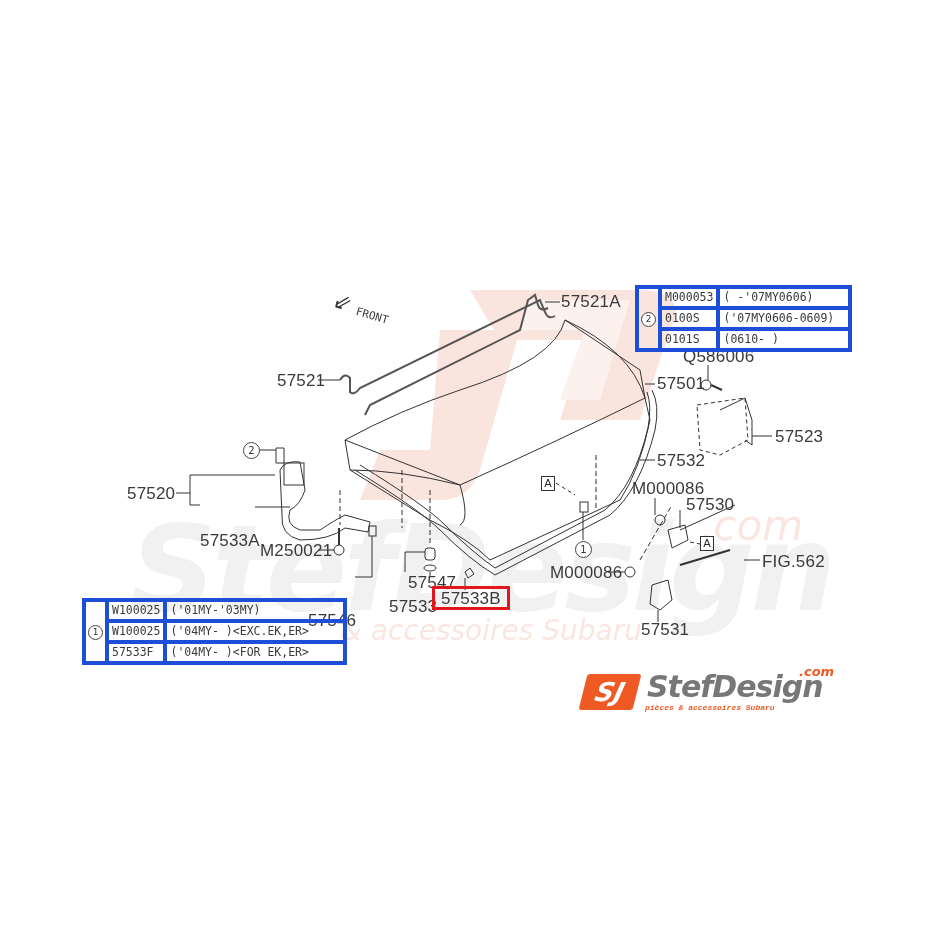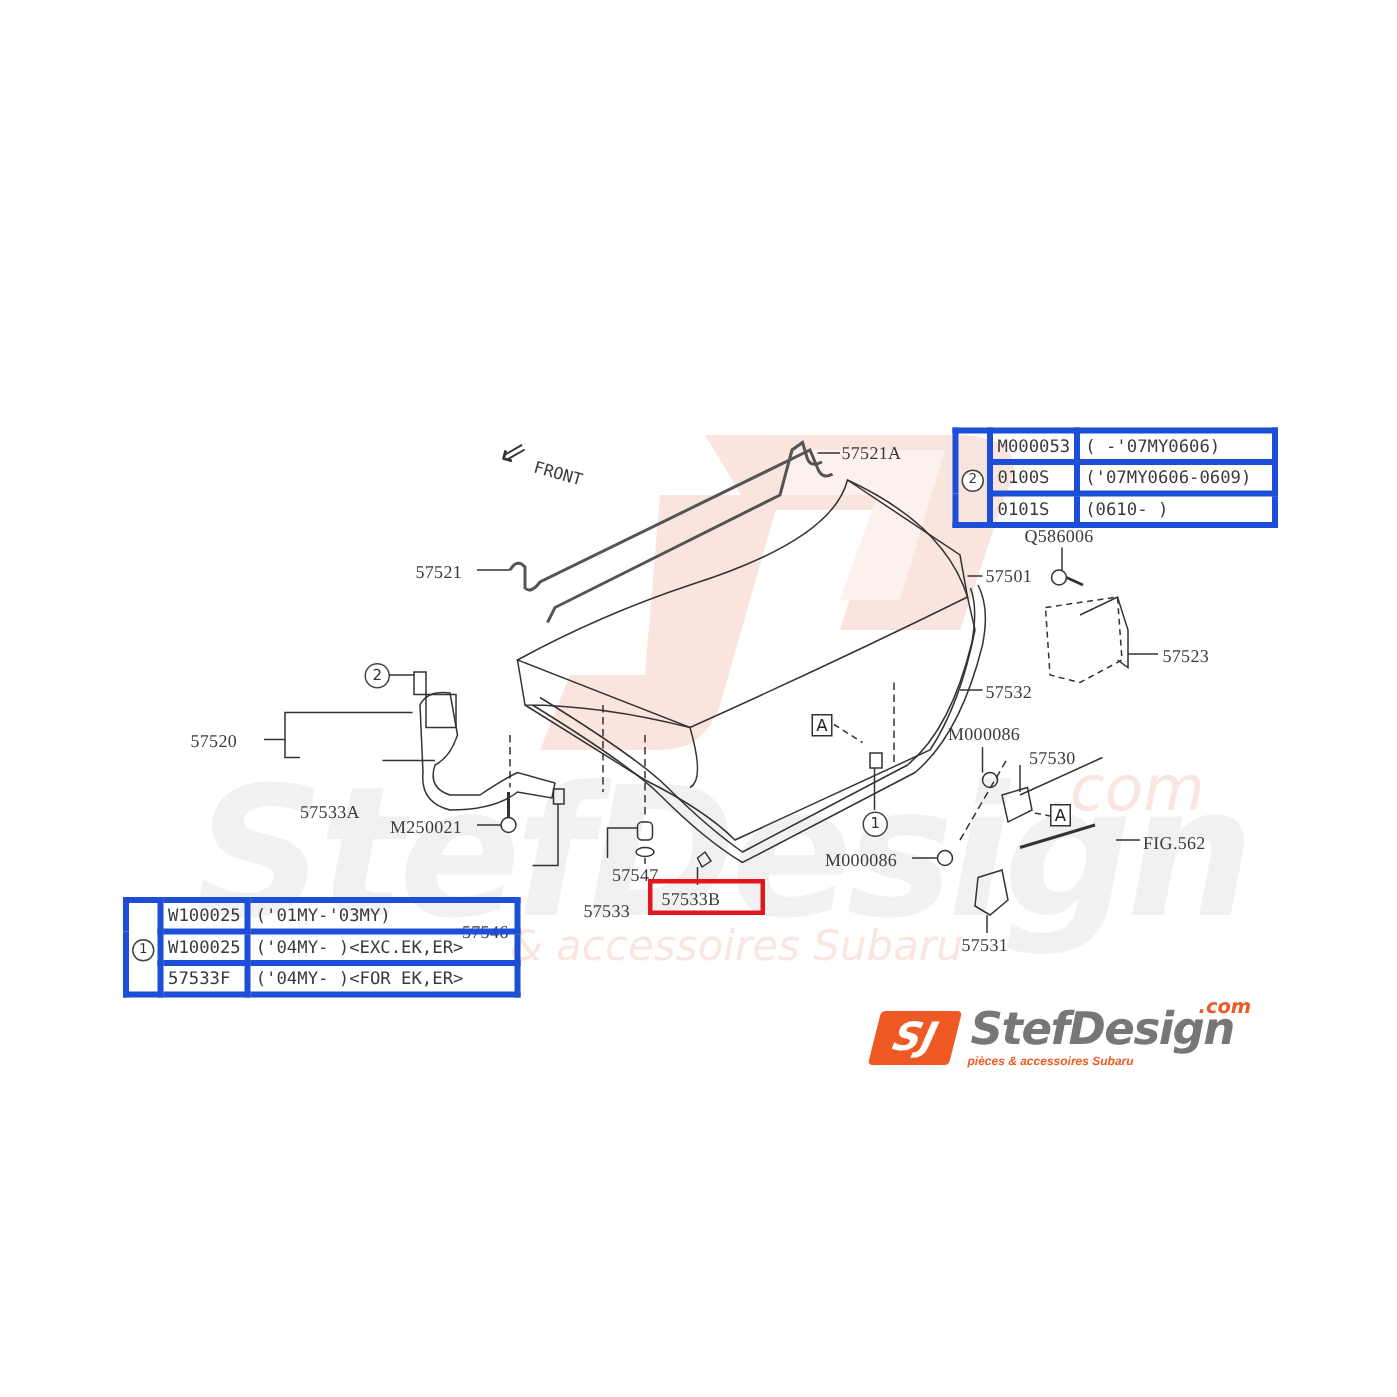--- a/index.html
+++ b/index.html
@@ -1,18 +1,18 @@
 <!DOCTYPE html>
 <html><head>
 <meta charset="utf-8">
 <style>
   html, body { margin:0; padding:0; background:#ffffff; }
   body { width:931px; height:931px; position:relative; overflow:hidden; font-family:"DejaVu Sans Mono", monospace; }
   #canvas { position:absolute; left:0; top:0; width:931px; height:931px; }
-  .lbl { position:absolute; font-family:Liberation Serif, serif; font-size:12px; color:#3a3a3a; white-space:nowrap; line-height:14px; letter-spacing:0.2px; }
+  .lbl { position:absolute; font-family:Liberation Sans, sans-serif; font-size:17px; color:#3a3a3a; white-space:nowrap; line-height:14px; letter-spacing:0.2px; }
   .front { position:absolute; font-family:"DejaVu Sans Mono", monospace; font-size:11px; color:#3a3a3a; transform:rotate(16deg); transform-origin:left top; }
   .boxA { position:absolute; width:12px; height:13px; border:1px solid #333; font-size:11px; line-height:13px; text-align:center; color:#222; background:#fff; font-family:"DejaVu Sans", sans-serif; }
   .circ { position:absolute; width:15px; height:15px; border:1px solid #444; border-radius:50%; font-size:10px; line-height:15px; text-align:center; color:#333; background:#fff; font-family:"DejaVu Sans", sans-serif; }
   table.ref { position:absolute; border-collapse:collapse; font-family:"DejaVu Sans Mono", monospace; font-size:11.5px; color:#3a3a3a; }
   table.ref td { border:4px solid #1d4ed8; padding:0 3px; height:17px; line-height:17px; white-space:nowrap; }
   table.ref td.num { text-align:center; padding:0 2px; }
   .hl { position:absolute; border:3px solid #e3161e; }
   .logo { position:absolute; }
 </style>
 </head>
@@ -175,14 +175,14 @@
     <td>57533F</td>
     <td>('04MY-      )&lt;FOR EK,ER&gt;</td>
   </tr>
 </tbody>
   </table>
 
 <div class="logo" style="left:583px;top:670px;width:265px;height:48px;">
   <div style="position:absolute;left:0;top:4px;width:54px;height:36px;background:#ef5a24;transform:skewX(-14deg);border-radius:3px;color:#fff;font-family:'DejaVu Sans',sans-serif;font-weight:bold;font-style:italic;font-size:26px;line-height:36px;text-align:center;">SJ</div>
   <div style="position:absolute;left:64px;top:0px;font-family:'DejaVu Sans',sans-serif;font-weight:bold;font-style:italic;font-size:30px;color:#777;letter-spacing:-1px;line-height:34px;">StefDesign</div>
   <div style="position:absolute;left:216px;top:-6px;font-family:'DejaVu Sans',sans-serif;font-weight:bold;font-style:italic;font-size:13px;color:#ef5a24;">.com</div>
-  <div style="position:absolute;left:62px;top:33px;font-family:Liberation Sans, sans-serif;font-weight:bold;font-style:italic;font-size:8px;color:#ef5a24;">pièces &amp; accessoires Subaru</div>
+  <div style="position:absolute;left:62px;top:33px;font-family:Liberation Mono, monospace;font-weight:bold;font-style:italic;font-size:8px;color:#ef5a24;">pièces &amp; accessoires Subaru</div>
 </div>
 
 </body></html>

